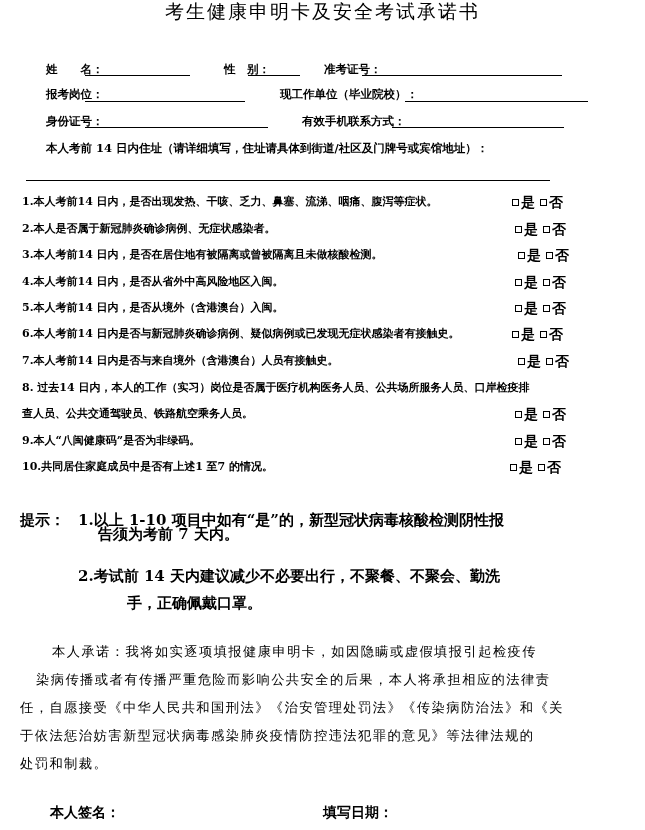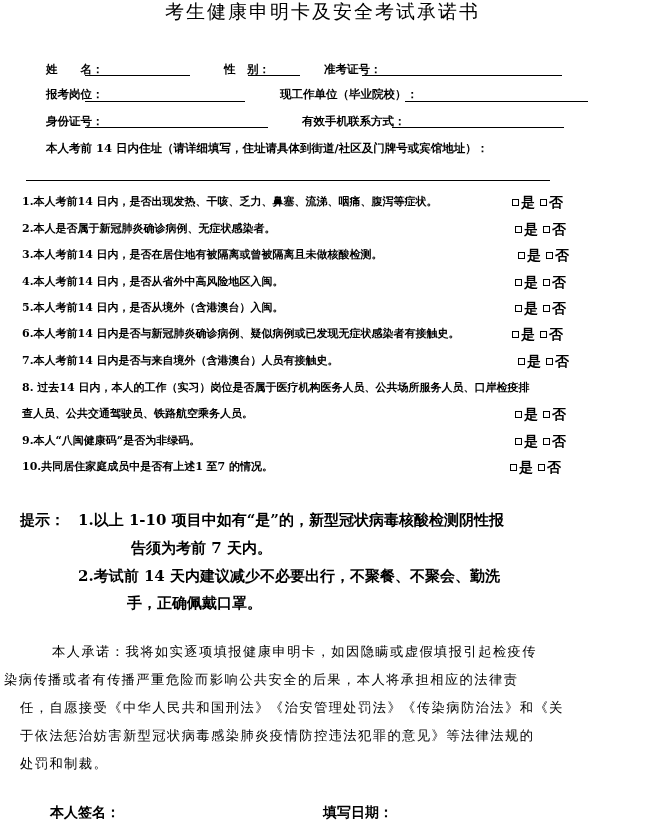--- a/index.html
+++ b/index.html
@@ -69,27 +69,27 @@
   <span class="abs q" style="left:22px;top:434px;text-align:center;">9.本人“八闽健康码”是否为非绿码。</span>
   <span class="abs yn" style="left:515px;top:434px;"><span class="box"></span><span>是</span> <span class="box"></span><span>否</span></span>
 
   <span class="abs q" style="left:22px;top:460px;">10.共同居住家庭成员中是否有上述1 至7 的情况。</span>
   <span class="abs yn" style="left:510px;top:460px;"><span class="box"></span><span>是</span> <span class="box"></span><span>否</span></span>
 </div>
 
 <div>
   <span class="abs tip" style="left:20px;top:509px;">提示：</span>
   <span class="abs tip" style="left:78px;top:509px;">1.以上 1-10 项目中如有“是”的，新型冠状病毒核酸检测阴性报</span>
-  <span class="abs tip" style="left:98px;top:537px;margin-left:33px;">告须为考前 7 天内。</span>
+  <span class="abs tip" style="left:98px;top:523px;">告须为考前 7 天内。</span>
   <span class="abs tip" style="left:78px;top:565px;">2.考试前 14 天内建议减少不必要出行，不聚餐、不聚会、勤洗</span>
   <span class="abs tip" style="left:98px;top:592px;margin-left:29px;">手，正确佩戴口罩。</span>
 </div>
 
 <div>
   <span class="abs pledge" style="left:52px;top:638px;">本人承诺：我将如实逐项填报健康申明卡，如因隐瞒或虚假填报引起检疫传</span>
-  <span class="abs pledge" style="left:4px;top:666px;">染病传播或者有传播严重危险而影响公共安全的后果，本人将承担相应的法律责</span>
+  <span class="abs pledge" style="left:36px;top:666px;">染病传播或者有传播严重危险而影响公共安全的后果，本人将承担相应的法律责</span>
   <span class="abs pledge" style="left:20px;top:694px;">任，自愿接受《中华人民共和国刑法》《治安管理处罚法》《传染病防治法》和《关</span>
   <span class="abs pledge" style="left:20px;top:722px;">于依法惩治妨害新型冠状病毒感染肺炎疫情防控违法犯罪的意见》等法律法规的</span>
   <span class="abs pledge" style="left:20px;top:750px;">处罚和制裁。</span>
 </div>
 
 <span class="abs sign" style="left:50px;top:804px;">本人签名：</span>
 <span class="abs sign" style="left:323px;top:804px;">填写日期：</span>
 
 </body></html>

